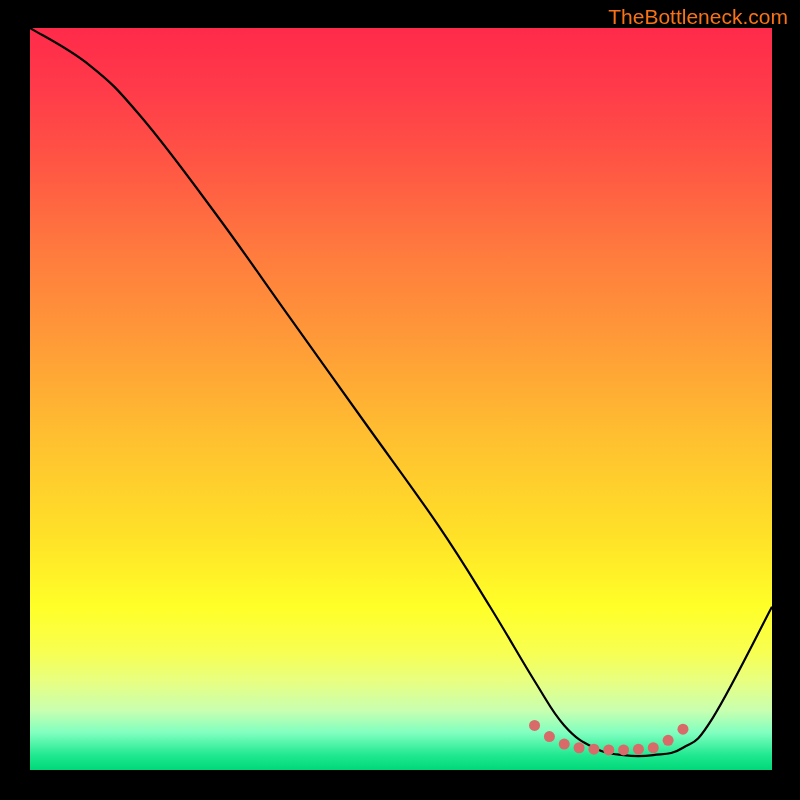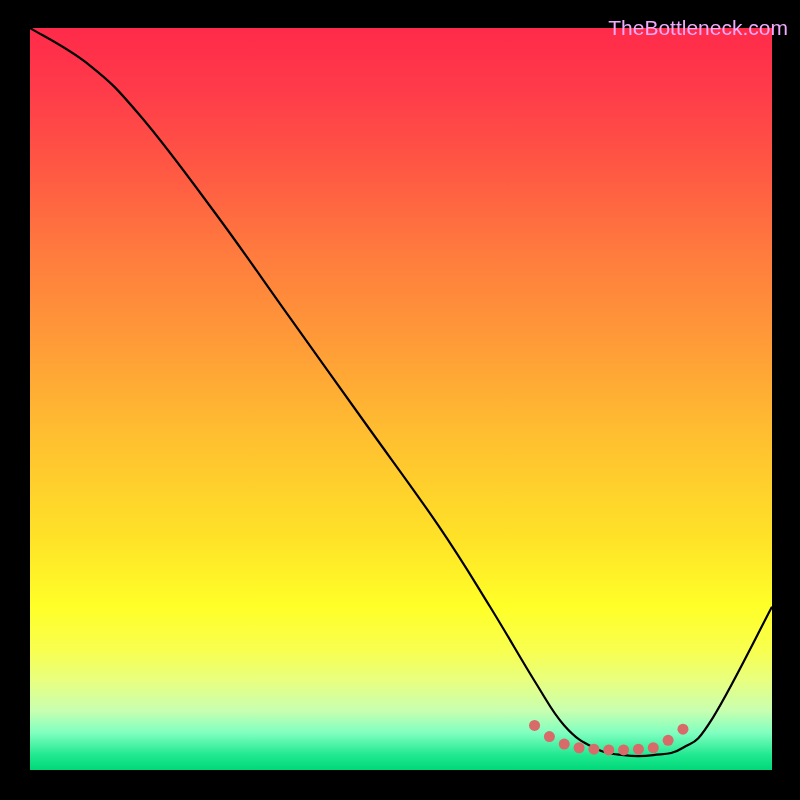--- a/index.html
+++ b/index.html
@@ -5,23 +5,23 @@
   * { margin: 0; padding: 0; box-sizing: border-box; }
   body {
     width: 800px;
     height: 800px;
     background: #000;
     position: relative;
     font-family: Arial, sans-serif;
   }
   .watermark {
     position: absolute;
-    top: 16px;
+    top: 5px;
     right: 12px;
-    color: #f0abfc;
+    color: #f97316;
     font-size: 21px;
     font-weight: 500;
     z-index: 10;
   }
   .plot-area {
     position: absolute;
     left: 30px;
     top: 28px;
     width: 742px;
     height: 742px;

